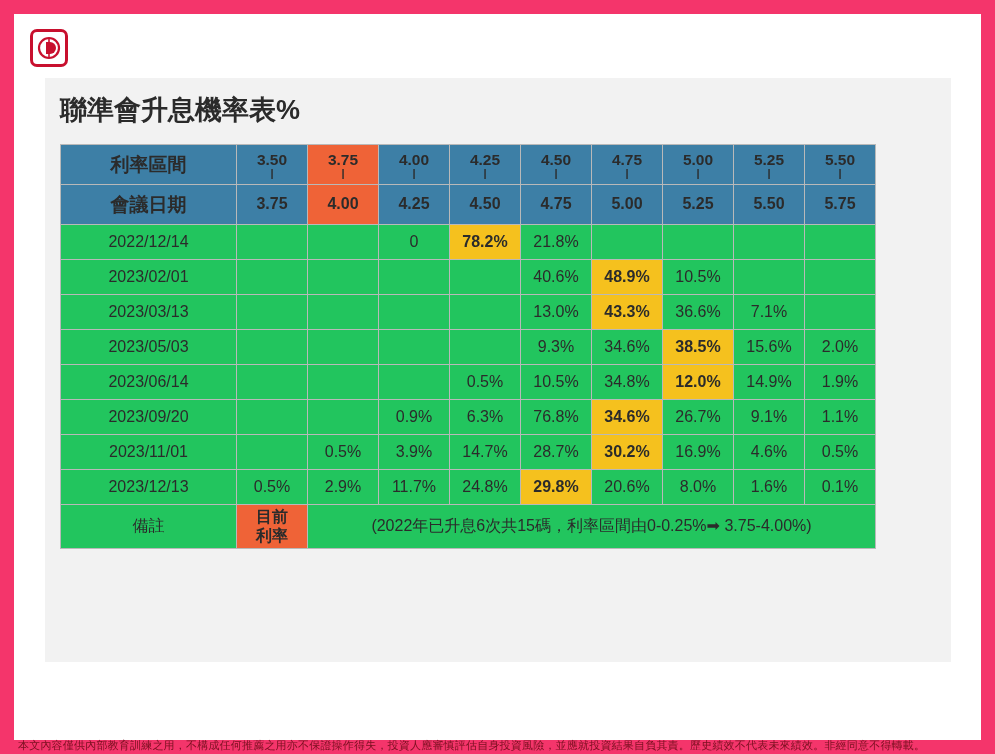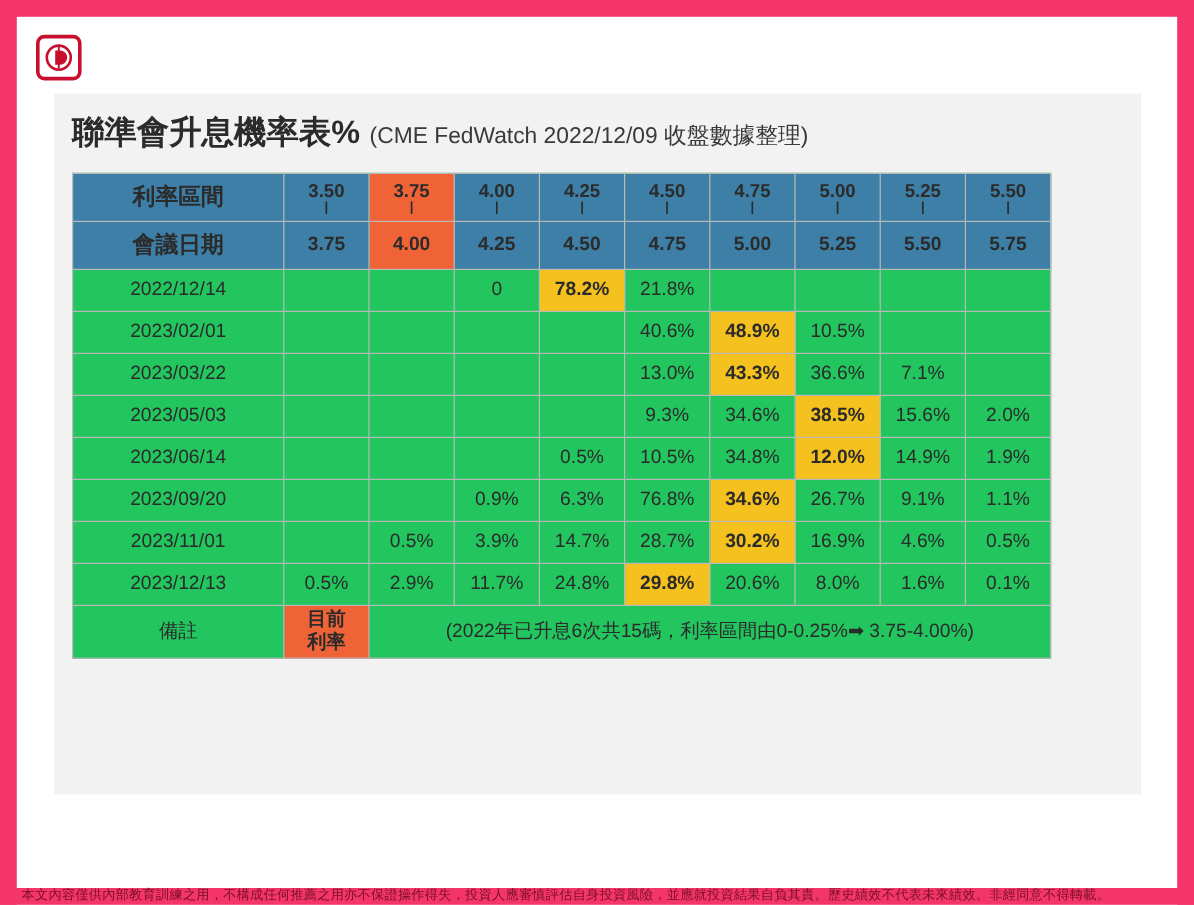--- a/index.html
+++ b/index.html
@@ -146,21 +146,20 @@
     <circle cx="12" cy="12" r="10" fill="none" stroke="#c8102e" stroke-width="2.2"></circle>
     <path d="M9 6 L9 18 L13 18 A6 6 0 0 0 13 6 Z" fill="#c8102e"></path>
     <path d="M12 3 L12 21" stroke="#c8102e" stroke-width="1.6"></path>
   </svg>
 </div>
 
 <div class="card">
 
   <div class="title-row">
     <span class="title-main">聯準會升息機率表%</span>
-    <span class="title-sub">(CME FedWatch 2022/12/09 收盤數據整理)</span>
   </div>
 
   <table class="fed">
     <thead>
       <tr>
         <th class="hdr label-cell col-date" rowspan="1">利率區間</th>
         <th class="hdr col-rate">
           <span class="num">3.50</span>
           <span class="bar">|</span>
         </th>
@@ -229,21 +228,21 @@
         <td class="val col-rate"></td>
         <td class="val col-rate"></td>
         <td class="val col-rate"></td>
         <td class="val col-rate">40.6%</td>
         <td class="val col-rate hl">48.9%</td>
         <td class="val col-rate">10.5%</td>
         <td class="val col-rate"></td>
         <td class="val col-rate"></td>
       </tr>
       <tr>
-        <td class="date col-date">2023/03/22</td>
+        <td class="date col-date">2023/03/13</td>
         <td class="val col-rate"></td>
         <td class="val col-rate"></td>
         <td class="val col-rate"></td>
         <td class="val col-rate"></td>
         <td class="val col-rate">13.0%</td>
         <td class="val col-rate hl">43.3%</td>
         <td class="val col-rate">36.6%</td>
         <td class="val col-rate">7.1%</td>
         <td class="val col-rate"></td>
       </tr>

